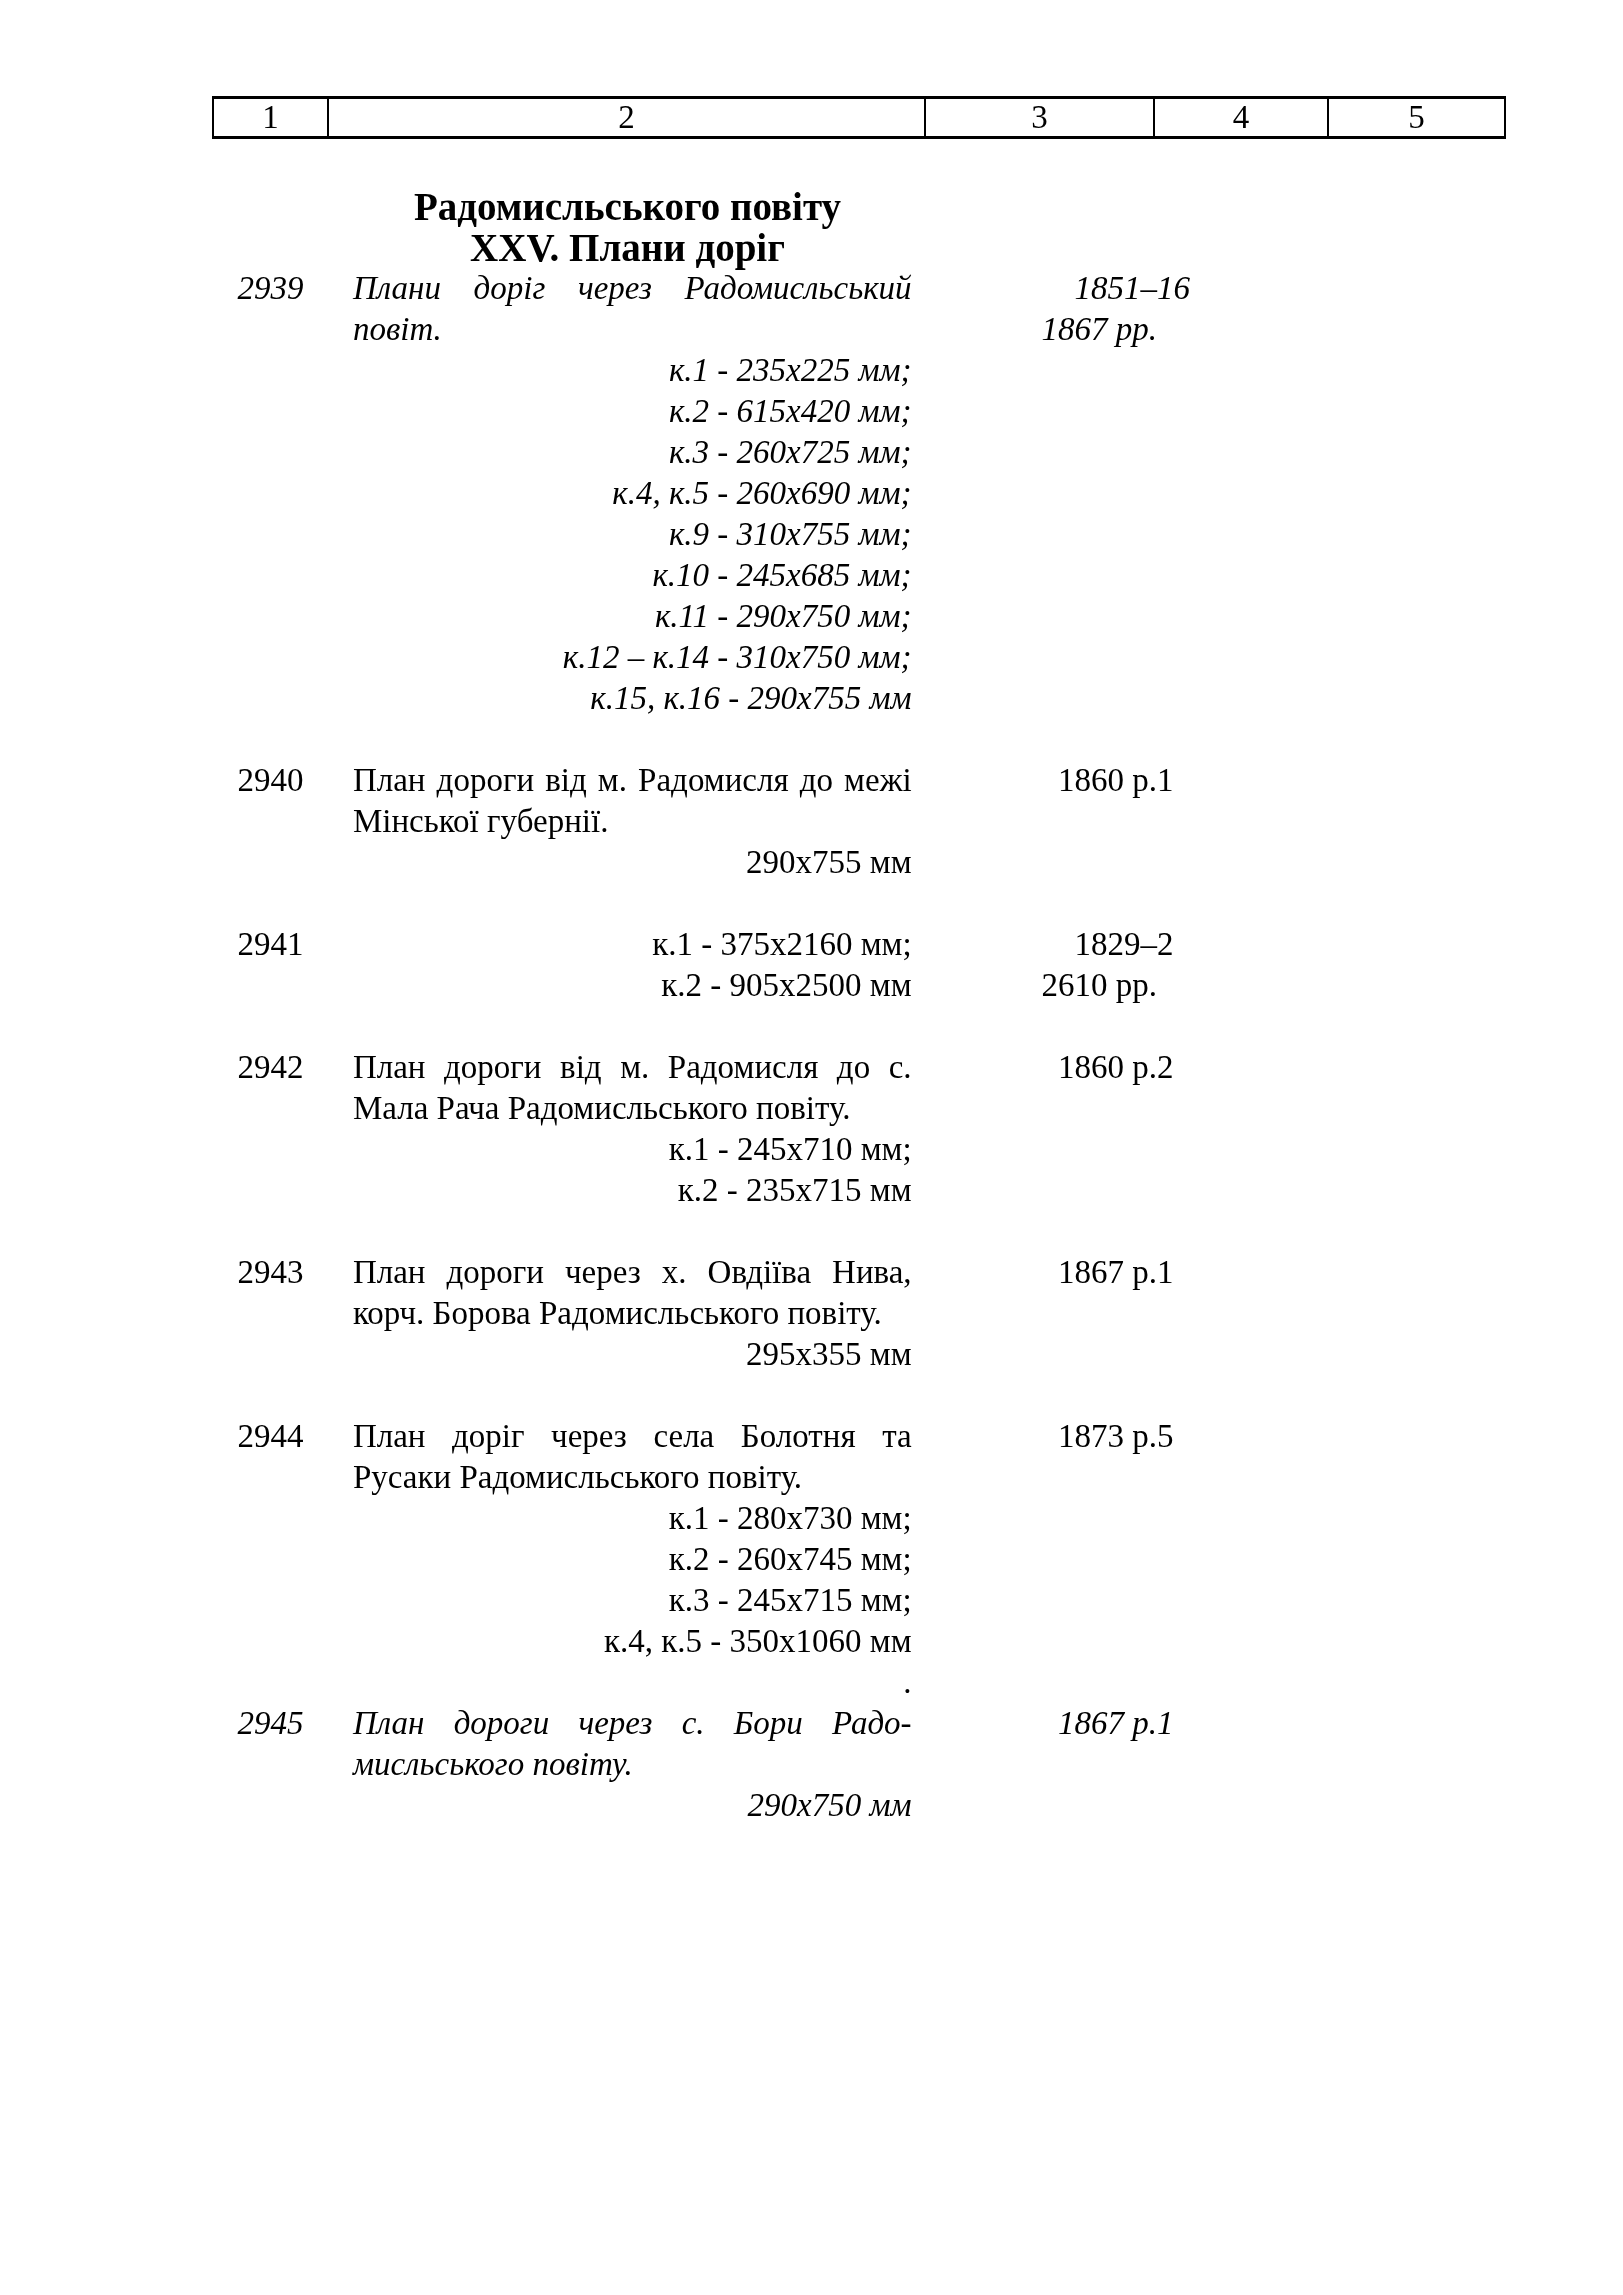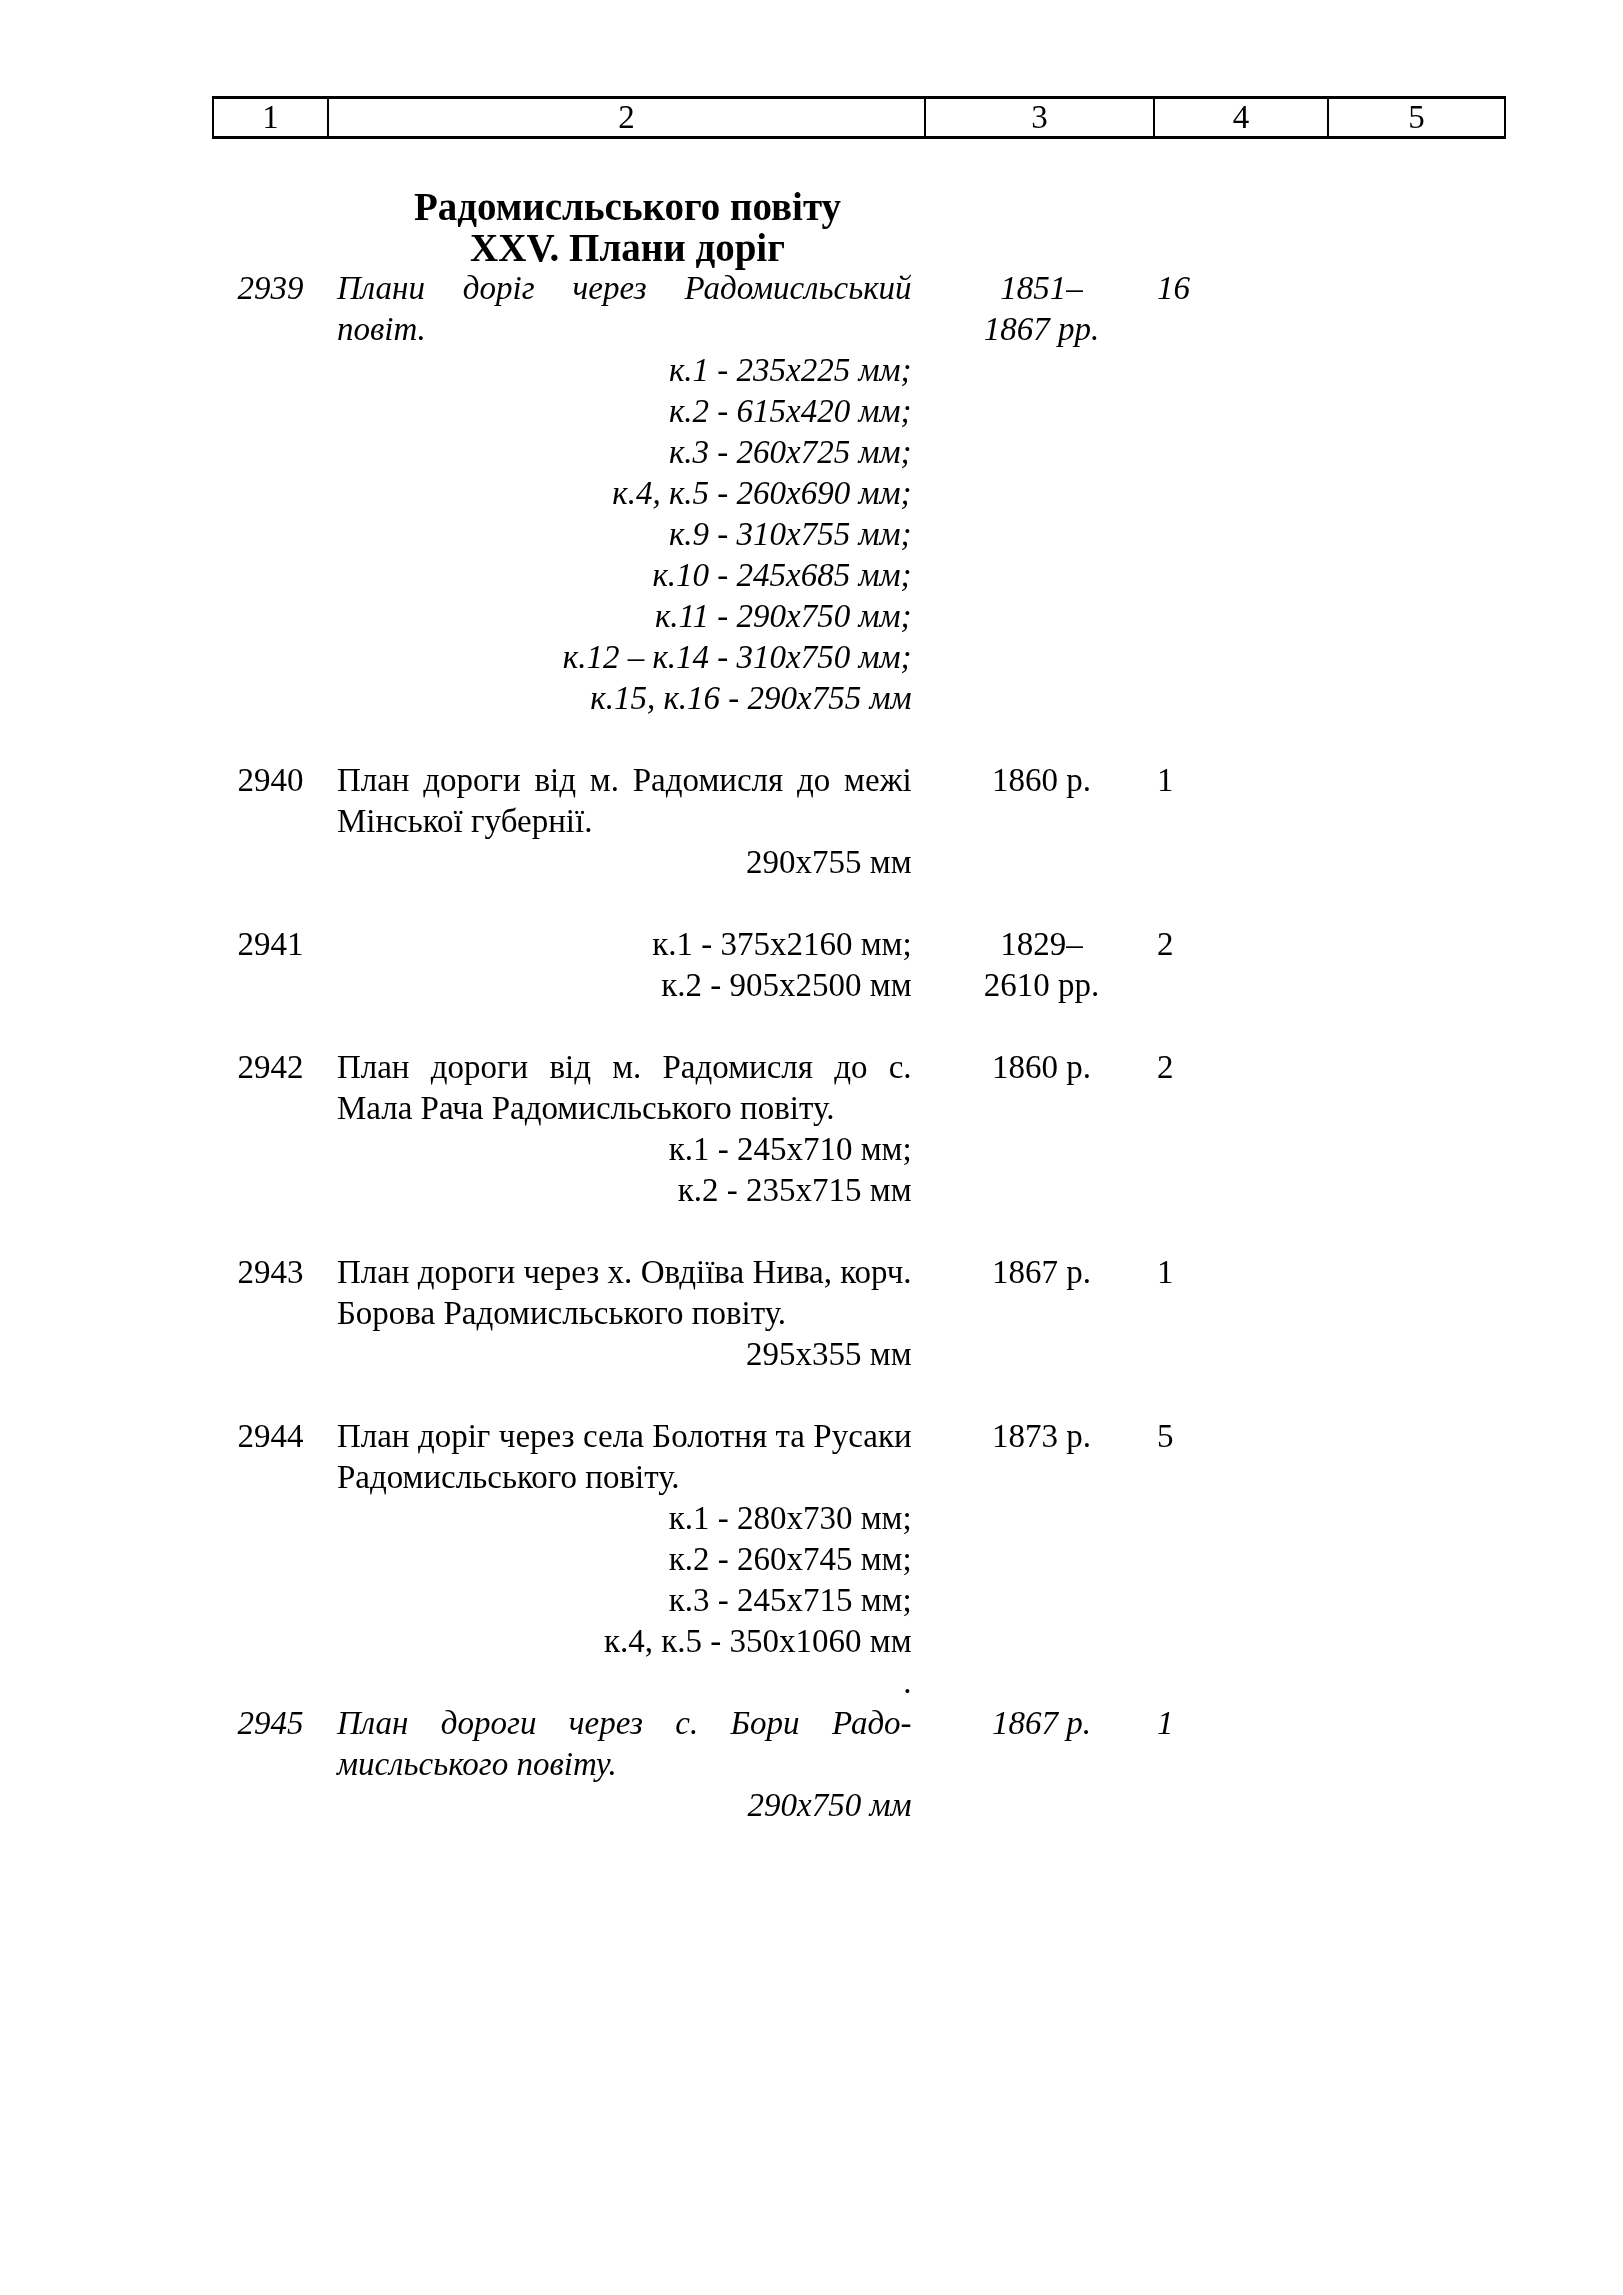--- a/index.html
+++ b/index.html
@@ -76,26 +76,27 @@
   .c-desc {
     width: 597px;
     flex: 0 0 597px;
     box-sizing: border-box;
     padding-left: 7.9px;
     padding-right: 14.4px;
   }
   .desc-just {
     text-align: justify;
     text-justify: inter-word;
+    margin-left: 16px;
   }
   .detail { text-align: right; }
   .c-date {
     width: 231px;
     flex: 0 0 231px;
-    text-align: center;
+    text-align: right;
   }
   .c-count {
     width: 174px;
     flex: 0 0 174px;
     text-align: left;
   }
   .c-rest { flex: 1; }
 </style>
 </head>
 <body>

